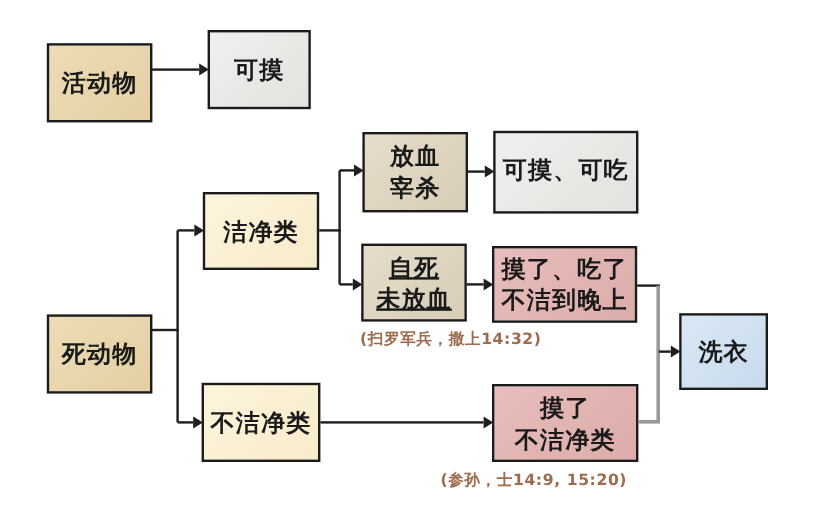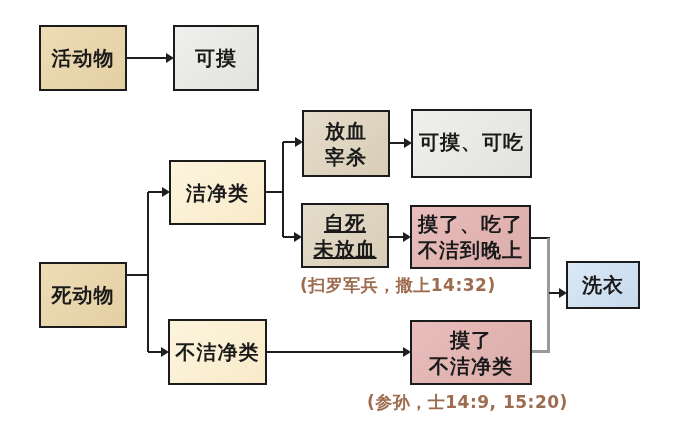--- a/index.html
+++ b/index.html
@@ -27,31 +27,31 @@
   }
   .line{position:absolute;}
   .arrowhead{
     position:absolute;
     width:0;height:0;
     border-top:5px solid transparent;
     border-bottom:5px solid transparent;
   }
   .annotation{
     position:absolute;
-    font-size:17px;
+    font-size:13px;
     font-weight:bold;
     letter-spacing:0.5px;
     white-space:nowrap;
   }
 </style>
 </head>
 <body>
 
 <div id="canvas" style="background: rgb(255, 255, 255);">
-    <div class="box" style="left: 39px; top: 25px; width: 88px; height: 66px; background: linear-gradient(135deg, rgb(237, 220, 182), rgb(227, 207, 162));">
+    <div class="box" style="left: 39px; top: 36px; width: 88px; height: 66px; background: linear-gradient(135deg, rgb(237, 220, 182), rgb(227, 207, 162));">
       <span style="color: rgb(26, 26, 26);">活动物</span>
     </div>
     <div class="box" style="left: 173px; top: 25px; width: 86px; height: 66px; background: linear-gradient(135deg, rgb(239, 239, 237), rgb(226, 226, 223));">
       <span style="color: rgb(26, 26, 26);">可摸</span>
     </div>
     <div class="box" style="left: 169px; top: 160px; width: 97px; height: 65px; background: linear-gradient(135deg, rgb(253, 244, 221), rgb(248, 235, 201));">
       <span style="color: rgb(26, 26, 26);">洁净类</span>
     </div>
     <div class="box" style="left: 39px; top: 242px; width: 88px; height: 66px; background: linear-gradient(135deg, rgb(237, 220, 182), rgb(227, 207, 162)); margin-top: 20px;">
       <span style="color: rgb(26, 26, 26);">死动物</span>
@@ -71,21 +71,21 @@
 未放血</span>
     </div>
     <div class="box" style="left: 410px; top: 205px; width: 121px; height: 64px; background: linear-gradient(135deg, rgb(232, 189, 187), rgb(219, 172, 170)); text-align: right;">
       <span style="color: rgb(26, 26, 26);">摸了、吃了
 不洁到晚上</span>
     </div>
     <div class="box" style="left: 410px; top: 320px; width: 122px; height: 65px; background: linear-gradient(135deg, rgb(232, 189, 187), rgb(219, 172, 170));">
       <span style="color: rgb(26, 26, 26);">摸了
 不洁净类</span>
     </div>
-    <div class="box" style="left: 566px; top: 261px; width: 74px; height: 48px; background: linear-gradient(135deg, rgb(218, 232, 245), rgb(199, 218, 237));">
+    <div class="box" style="left: 566px; top: 261px; width: 74px; height: 64px; background: linear-gradient(135deg, rgb(218, 232, 245), rgb(199, 218, 237));">
       <span style="color: rgb(26, 26, 26);">洗衣</span>
     </div>
     <div class="line" style="background: rgb(31, 31, 31); left: 126px; top: 57px; width: 40px; height: 2px;"></div>
     <div class="arrowhead" style="left: 166px; top: 53px; border-left: 8px solid rgb(31, 31, 31);"></div>
     <div class="line" style="background: rgb(31, 31, 31); left: 126px; top: 274px; width: 23px; height: 2px;"></div>
     <div class="line" style="background: rgb(31, 31, 31); left: 147px; top: 192px; width: 2px; height: 160px;"></div>
     <div class="line" style="background: rgb(31, 31, 31); left: 148px; top: 191px; width: 14px; height: 2px;"></div>
     <div class="arrowhead" style="left: 162px; top: 187px; border-left: 8px solid rgb(31, 31, 31);"></div>
     <div class="line" style="background: rgb(31, 31, 31); left: 148px; top: 351px; width: 13px; height: 2px;"></div>
     <div class="arrowhead" style="left: 161px; top: 347px; border-left: 8px solid rgb(31, 31, 31);"></div>

